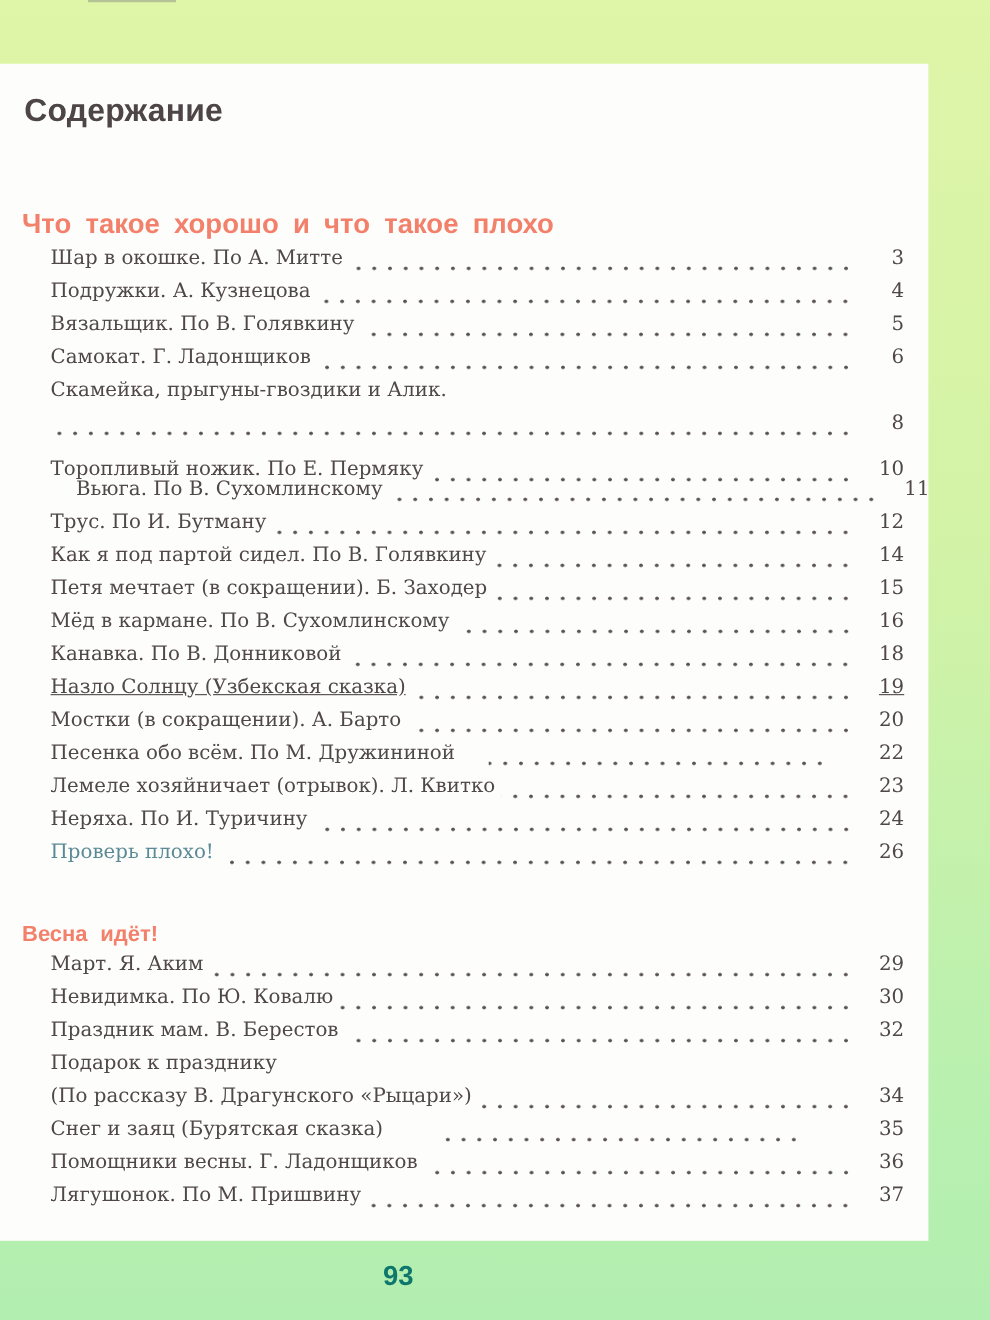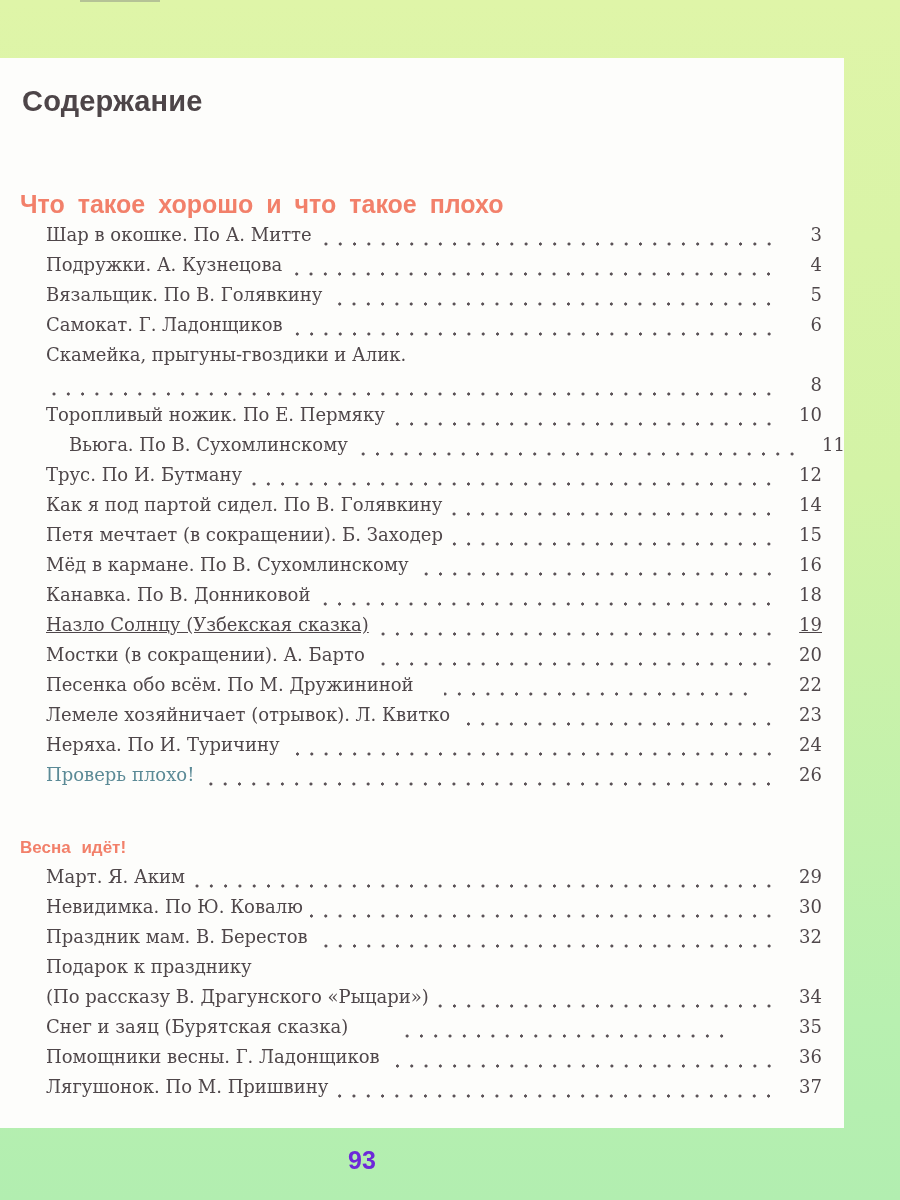--- a/index.html
+++ b/index.html
@@ -43,21 +43,21 @@
       position: absolute; left: 0; right: 6px; bottom: 8px; height: 4px;
       background-image: radial-gradient(circle, #5a5256 1.4px, transparent 1.8px);
       background-size: 14.3px 4px; background-repeat: repeat-x; background-position: right center;
     }
     .row.nodots .dots::before { display: none; }
     .row .page { flex: 0 0 auto; min-width: 40px; text-align: right; }
     .row.check .label { color: #5b8a96; }
     .page-number {
       position: absolute; left: 0; width: 724px; top: 1146px; text-align: center;
       font-family: "Liberation Sans", sans-serif; font-weight: bold;
-      font-size: 25px; color: #6d28d9;
+      font-size: 25px; color: #0f766e;
     }
   </style>
 </head>
 <body>
 
 <div class="top-mark"></div>
 
 <div class="panel"></div>
 
 <div class="title">Содержание</div>
@@ -86,21 +86,21 @@
   </div>
 <div class="row nodots" style="top:344px;">
     <span class="label">Скамейка, прыгуны-гвоздики и Алик.</span>
     <span class="dots"></span>
     <span class="page"></span>
   </div>
 <div class="row" style="top:374px;">
     <span class="dots"></span>
     <span class="page">8</span>
   </div>
-<div class="row" style="top:404px;">
+<div class="row" style="top:416px;">
     <span class="label">Торопливый ножик. По Е. Пермяку</span>
     <span class="dots"></span>
     <span class="page">10</span>
   </div>
 <div class="row" style="top:434px;margin-left:23px;">
     <span class="label">Вьюга. По В. Сухомлинскому</span>
     <span class="dots"></span>
     <span class="page">11</span>
   </div>
 <div class="row" style="top:464px;">
@@ -152,21 +152,21 @@
     <span class="label">Неряха. По И. Туричину</span>
     <span class="dots"></span>
     <span class="page">24</span>
   </div>
 <div class="row check" style="top:764px;">
     <span class="label">Проверь плохо!</span>
     <span class="dots"></span>
     <span class="page">26</span>
   </div>
 
-<div class="section-title" style="top:838px; font-size:17px;">Весна идёт!</div>
+<div class="section-title" style="top:838px; font-size:20px;">Весна идёт!</div>
 
 <div class="row" style="top:866px;">
     <span class="label">Март. Я. Аким</span>
     <span class="dots"></span>
     <span class="page">29</span>
   </div>
 <div class="row" style="top:896px;">
     <span class="label">Невидимка. По Ю. Ковалю</span>
     <span class="dots"></span>
     <span class="page">30</span>

